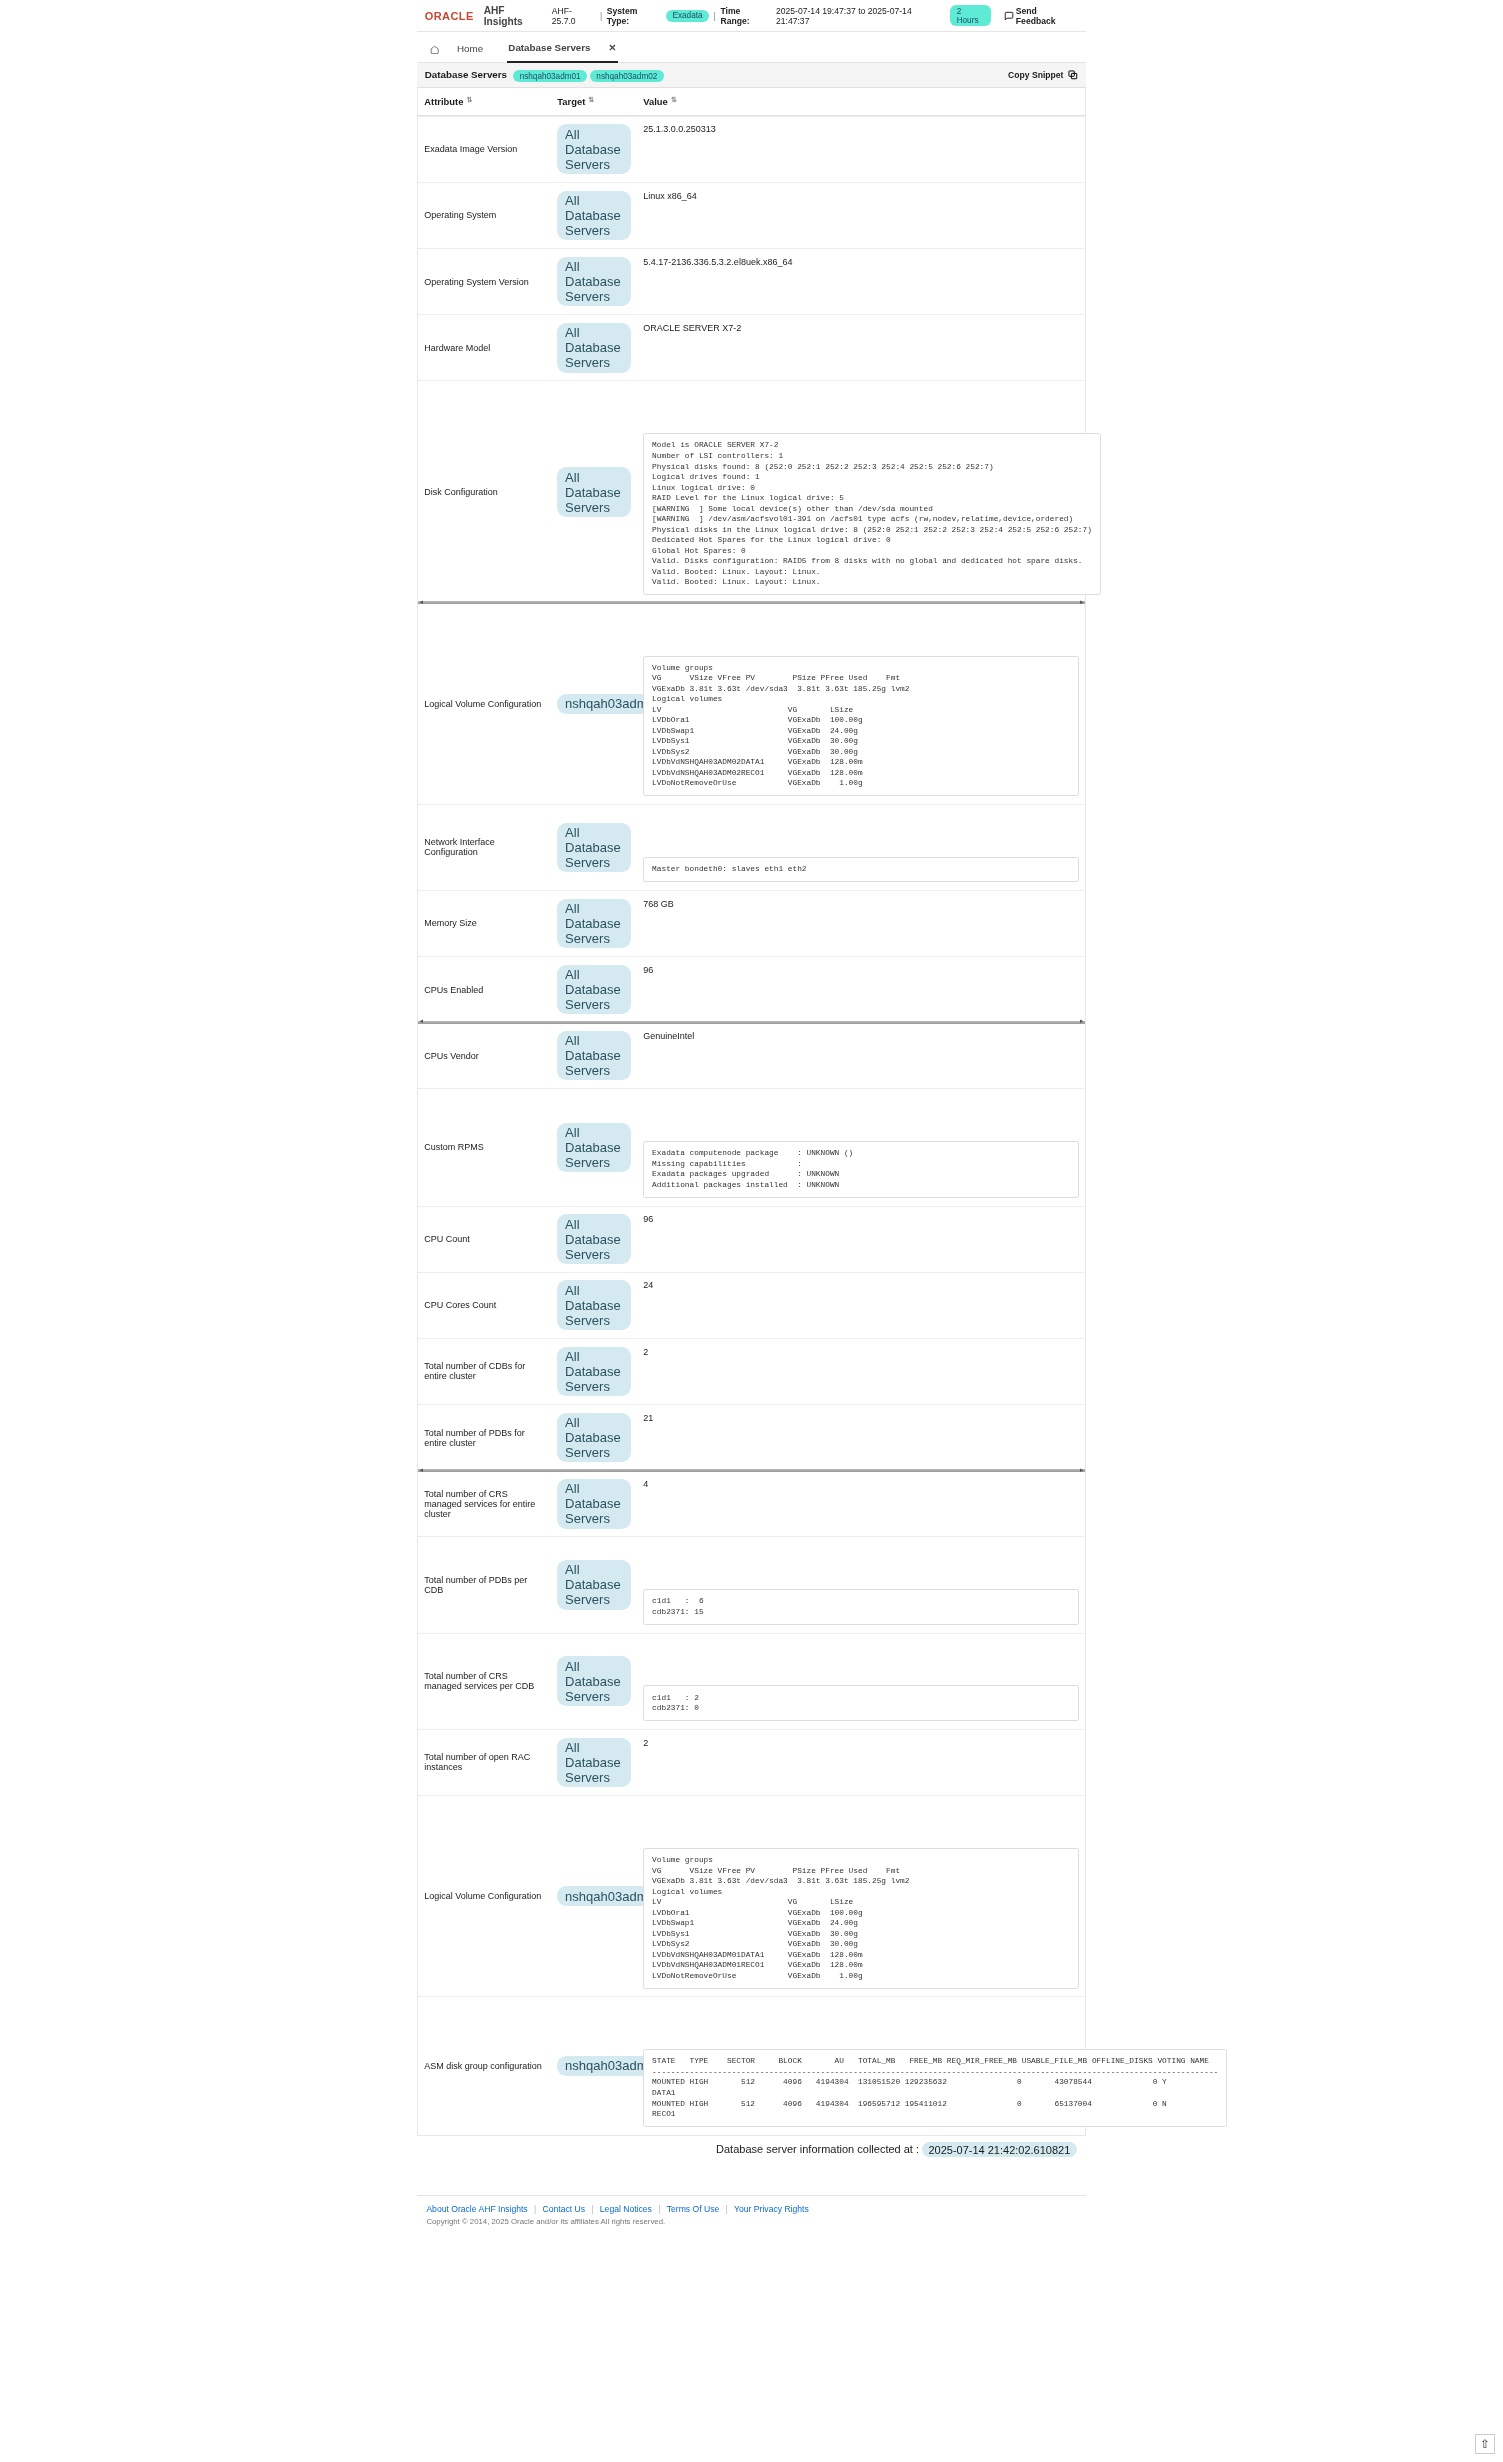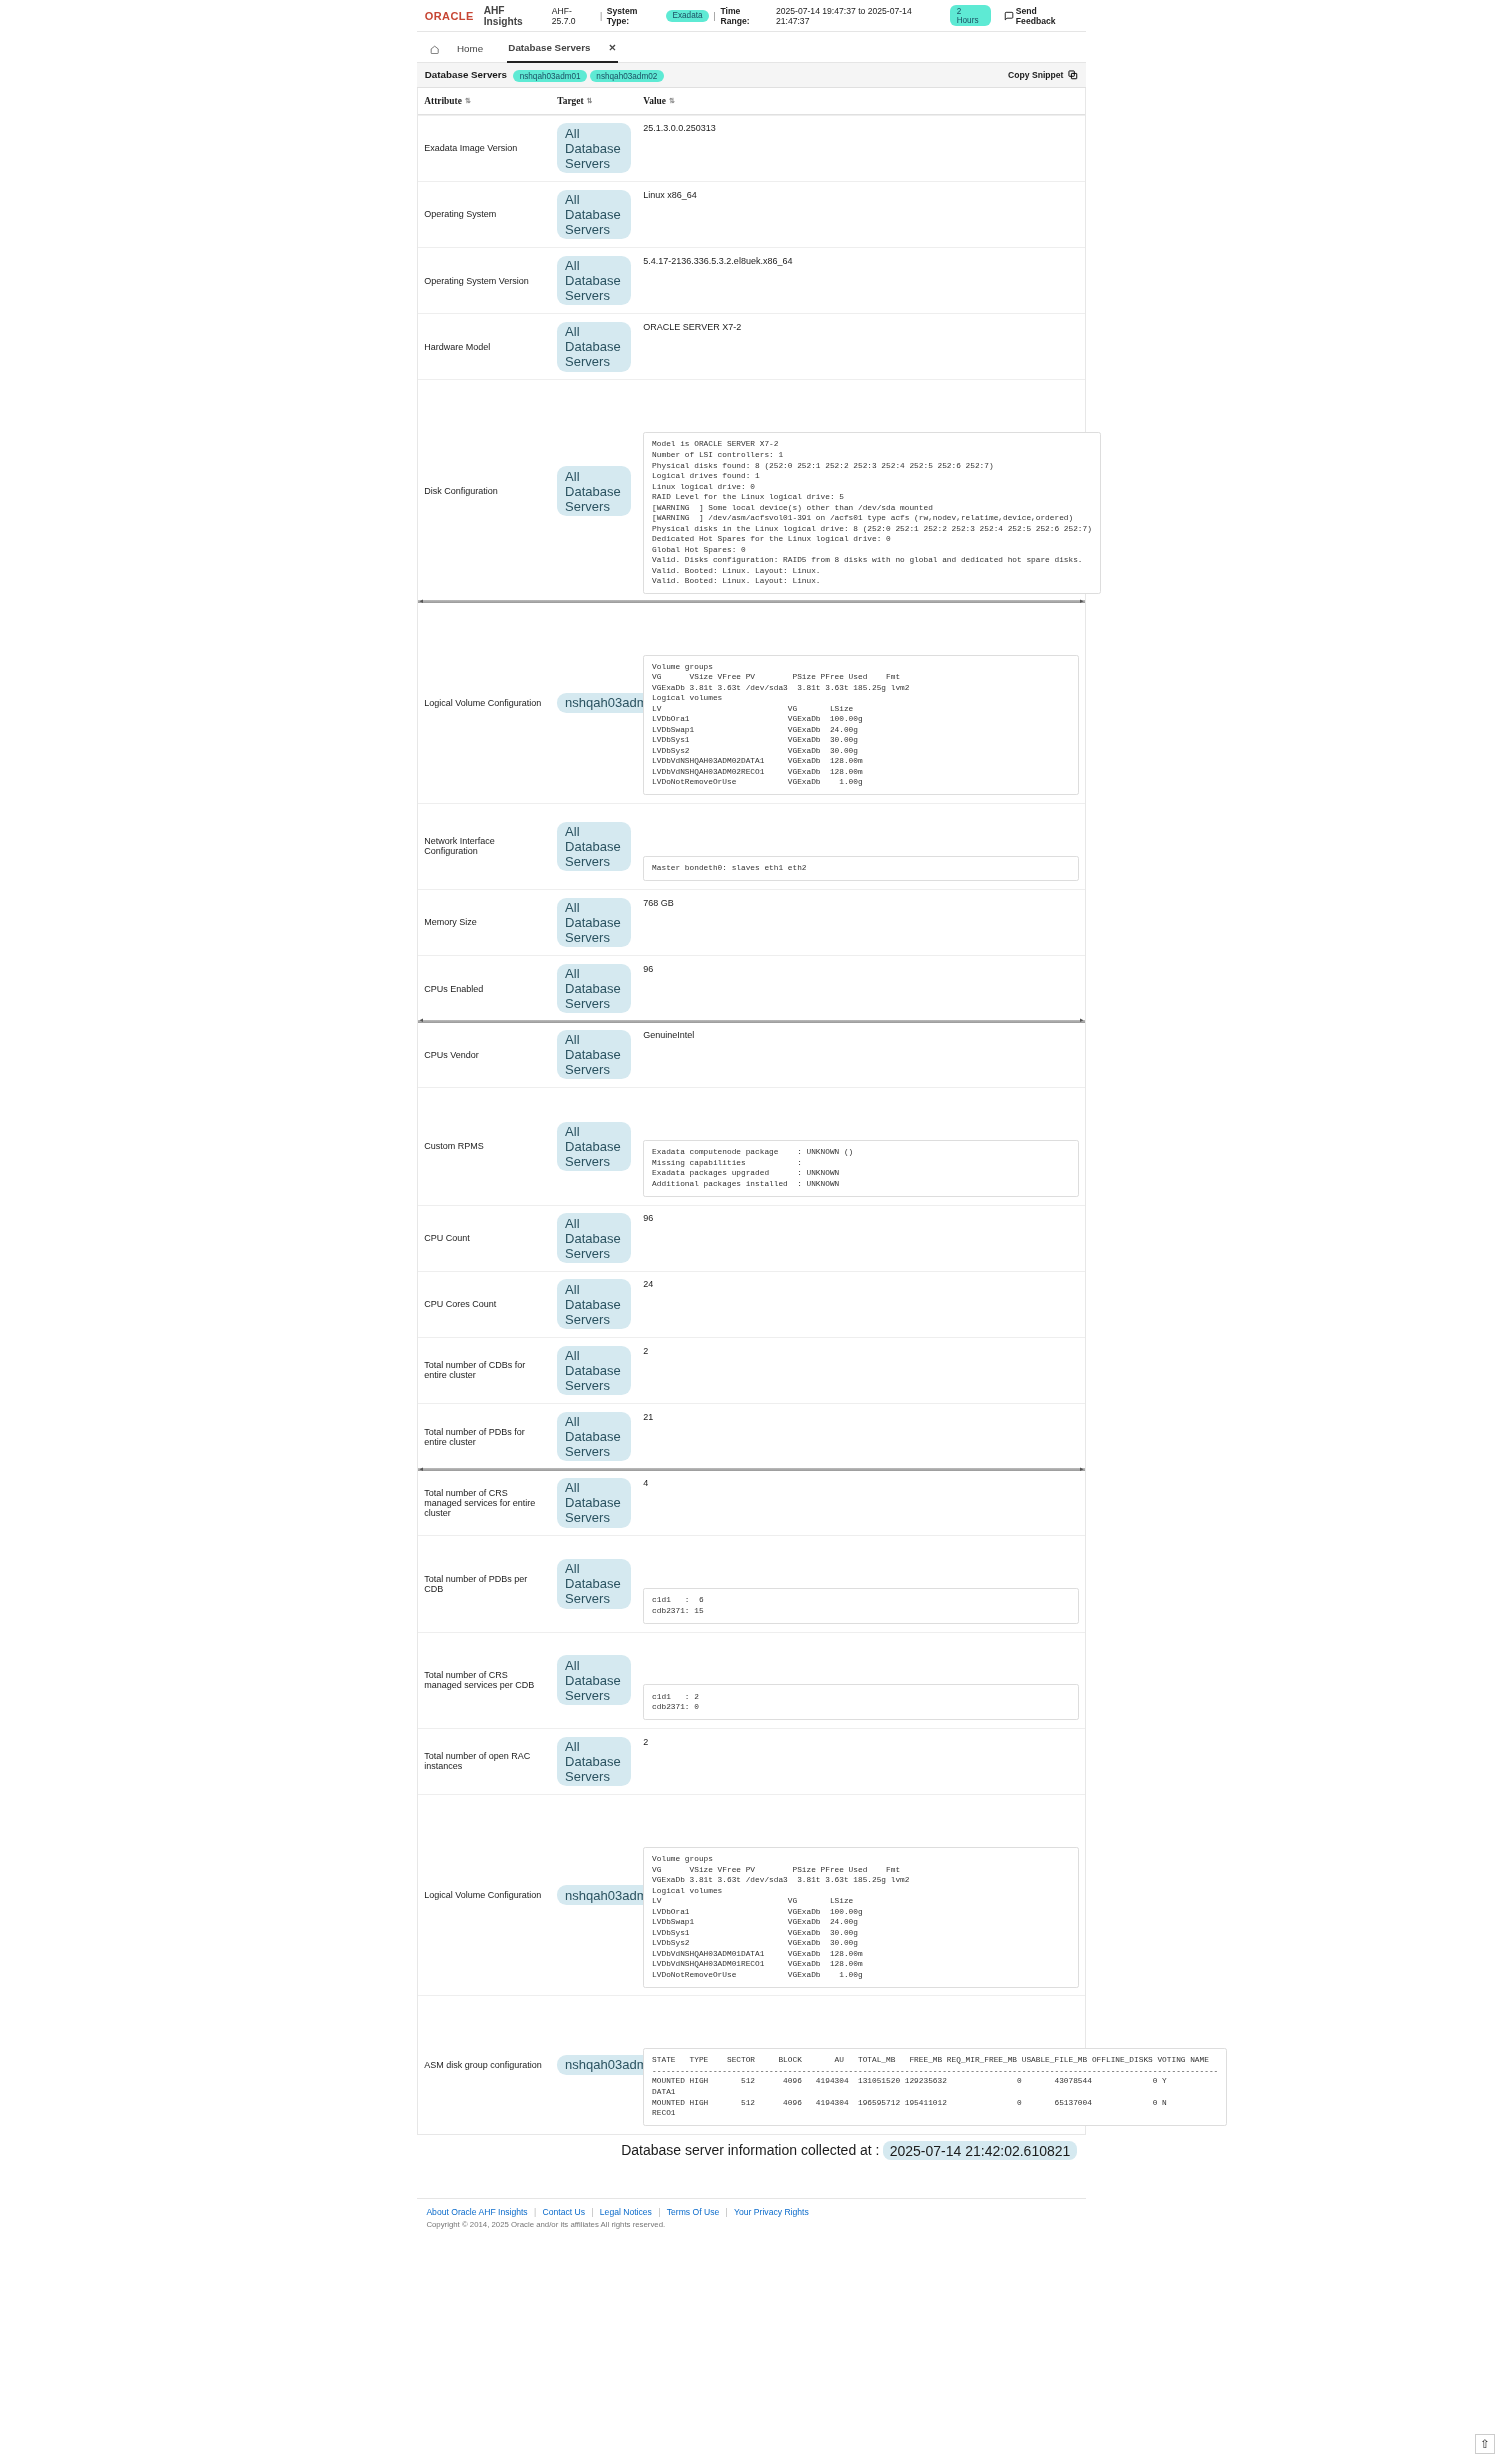--- a/index.html
+++ b/index.html
@@ -16,29 +16,29 @@
     .feedback { display: flex; align-items: center; gap: 2px; font-weight: 700; font-size: 8.6px; margin-left: 7.8px; }
     nav.tabs { display: flex; gap: 22px; padding: 3.1px 11px 0 11px; border-bottom: 0.8px solid #e5e5e5; }
     .tab { display: flex; align-items: flex-end; gap: 18px; padding: 6.3px 1.6px 7.8px 1.6px; color: #444; font-size: 9.8px; cursor: pointer; }
     .tab.active { font-weight: 700; border-bottom: 2.3px solid #222; margin-bottom: -0.8px; }
     .close-x { font-size: 9.4px; }
     .filterbar { display: flex; align-items: center; padding: 6.3px 7.8px; background: #f5f5f5; border-bottom: 0.8px solid #e0e0e0; gap: 6.3px; }
     .filterbar .title { font-weight: 700; font-size: 9.8px; }
     .copy { margin-left: auto; font-size: 8.6px; font-weight: 700; display: flex; align-items: center; gap: 3.1px; }
     .table { border: 0.8px solid #e7e7e7; border-top: none; }
     .thead { display: grid; grid-template-columns: 133px 86px 1fr; border-bottom: 0.8px solid #e0e0e0; background: #fff; font-weight: 700; }
-    .thead > div { padding: 7.8px 6.3px; font-size: 9.4px; display: flex; align-items: center; gap: 3.1px; font-family: Liberation Serif, serif; }
+    .thead > div { padding: 7.8px 6.3px; font-size: 9.4px; display: flex; align-items: flex-start; gap: 3.1px; }
     .row { display: grid; grid-template-columns: 133px 86px 1fr; border-top: 0.8px solid #eee; background: #fff; }
     .row > div { padding: 7.8px 6.3px; font-size: 9px; display: flex; align-items: center; }
     .attr { color: #222; }
     .target-chip { background: #d5e9f0; color: #2a5260; border-radius: 9.4px; padding: 2.3px 7.8px; font-size: 13px; display: inline-block; }
     .valcell { align-items: stretch !important; }
     .prebox { font-family: "Courier New", Courier, monospace; font-size: 7.8px; line-height: 1.35; white-space: pre; background: #fff; border: 0.8px solid #ddd; border-radius: 2.3px; padding: 6.3px 7.8px; width: 100%; color: #333; overflow-x: auto; margin-top: 44px; }
     .valcell.simple { font-size: 9px; }
-    .collected { text-align: right; padding: 7.8px 9.4px; font-size: 14px; }
+    .collected { text-align: right; padding: 7.8px 9.4px; font-size: 11px; }
     .collected .ts { background: #d5e9f0; border-radius: 7.8px; padding: 1.6px 6.3px; }
     footer.page { border-top: 0.8px solid #e5e5e5; margin-top: 32px; padding: 7.8px 9.4px 15.7px 9.4px; font-size: 8.6px; color: #555; }
     footer.page a { color: #0b6bcb; text-decoration: none; }
     footer.page .links { display: flex; gap: 6.3px; align-items: center; flex-wrap: wrap; }
     .sort { font-size: 7px; opacity: .55; }
     .splitter { height: 3.1px; background: linear-gradient(#bbb,#999); position: relative; margin: -1.6px 0; }
     .splitter::before, .splitter::after { content: "▸"; font-size: 7px; color: #555; position: absolute; top: -3.1px; }
     .splitter::before { content: "◂"; left: 1.6px; }
     .splitter::after  { right: 1.6px; }
     .scroll-top { position: fixed; right: 7.8px; bottom: 7.8px; width: 20.4px; height: 20.4px; border: 0.8px solid #ccc; background: #fff; display: flex; align-items: center; justify-content: center; font-size: 11.7px; }

